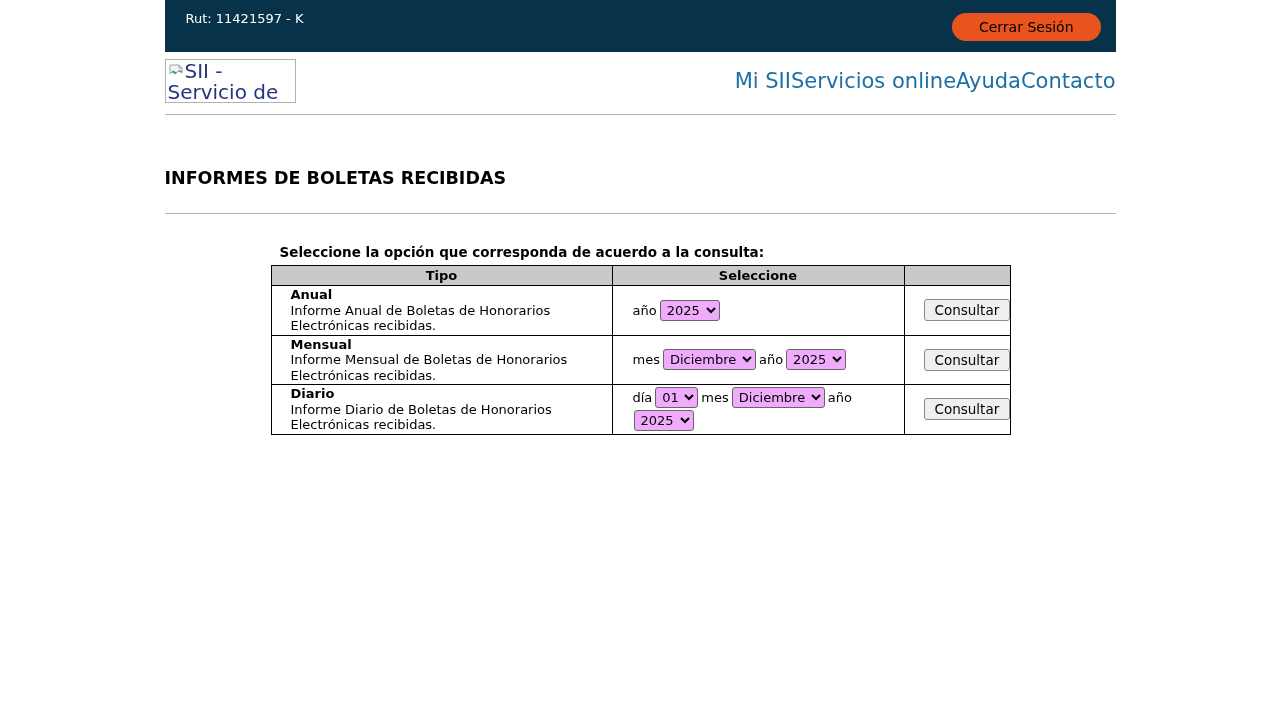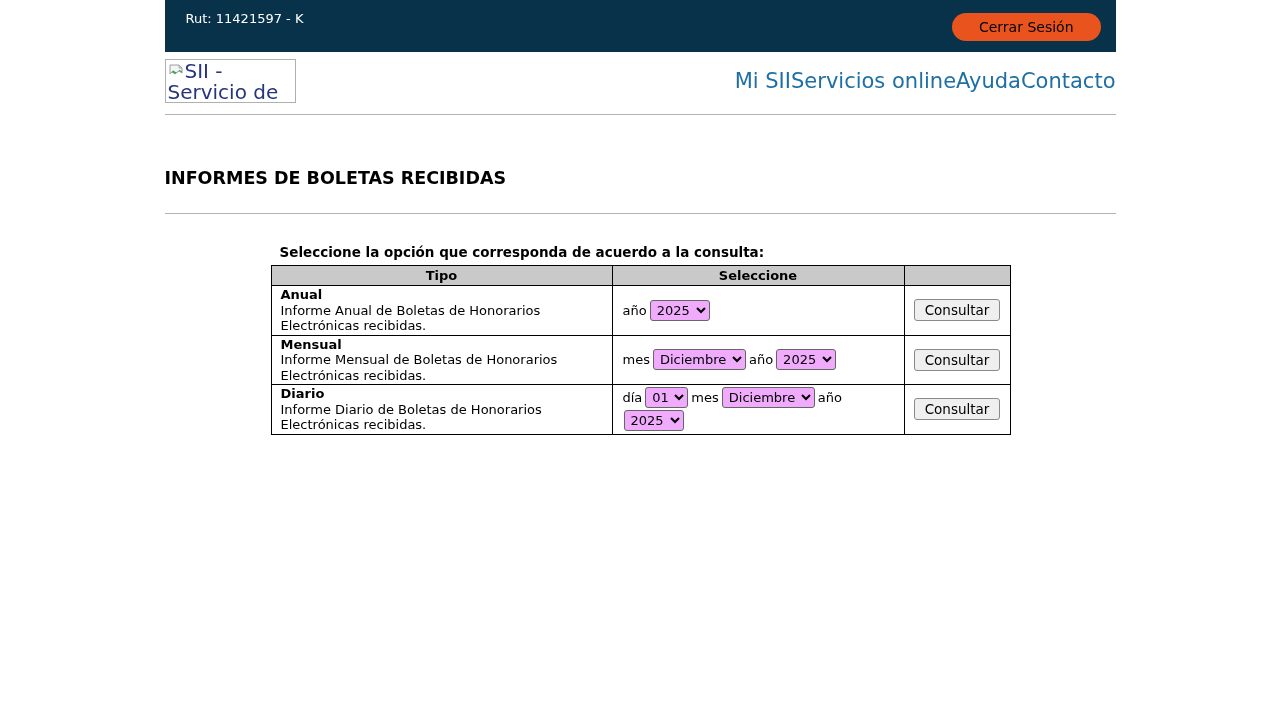--- a/index.html
+++ b/index.html
@@ -59,21 +59,21 @@
   .consulta { width: 739px; margin: 30px auto 0; }
   .prompt { font-size: 13.5px; font-weight: bold; margin: 0 0 5px 9px; }
   table.report {
     border-collapse: collapse; table-layout: fixed; width: 739px;
   }
   table.report th, table.report td { border: 1px solid #000; }
   table.report th {
     background: var(--th-bg, #c9c9c9);
     font-size: 13px; font-weight: bold; padding: 2px; height: 20px;
   }
-  table.report td { font-size: 13px; line-height: 15.5px; padding: 1px 9px; }
+  table.report td { font-size: 13px; line-height: 15.5px; padding: 1px 19px; }
   td.tipo { vertical-align: top; height: 46px; }
   td.tipo b { display: block; }
   td.sel  { vertical-align: middle; }
   td.act  { vertical-align: middle; text-align: center; }
   td.sel label { margin: 0 1px; }
   td.sel select {
     font-size: 13px; font-family: inherit;
     background: #f0abfc; border: 1px solid #666; border-radius: 3px;
     padding: 1px 2px; margin: 1px 2px;
   }

